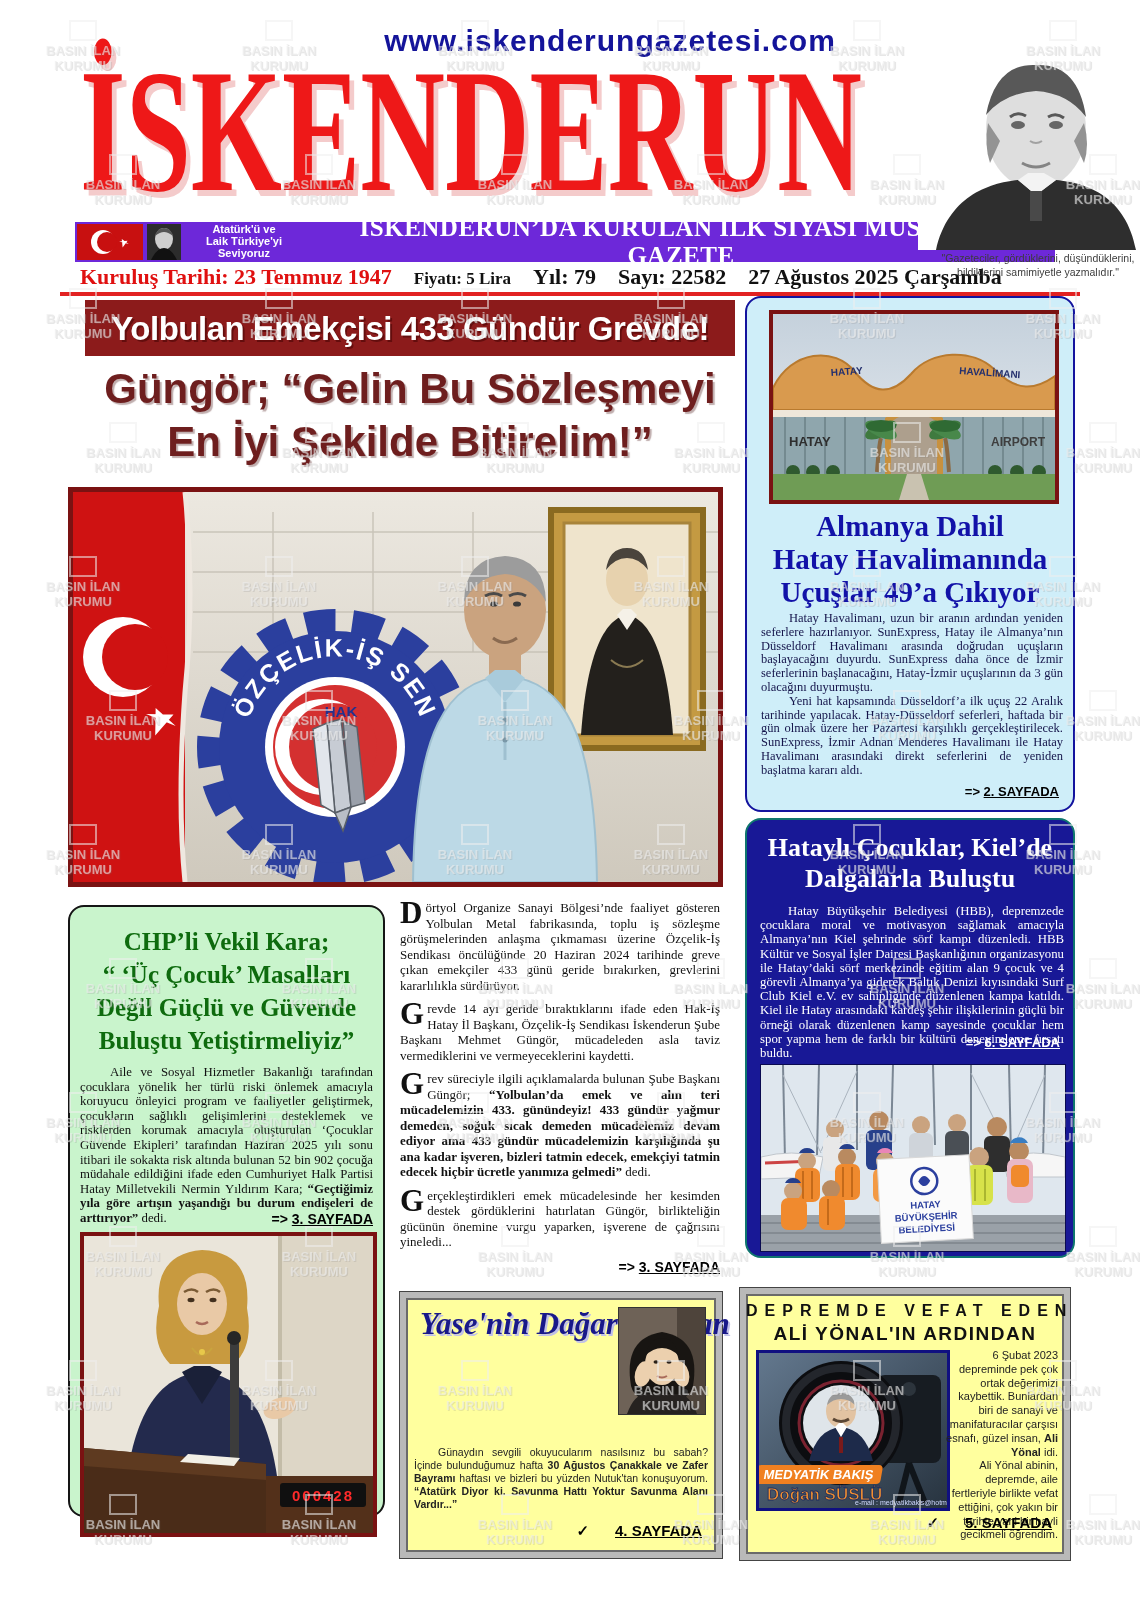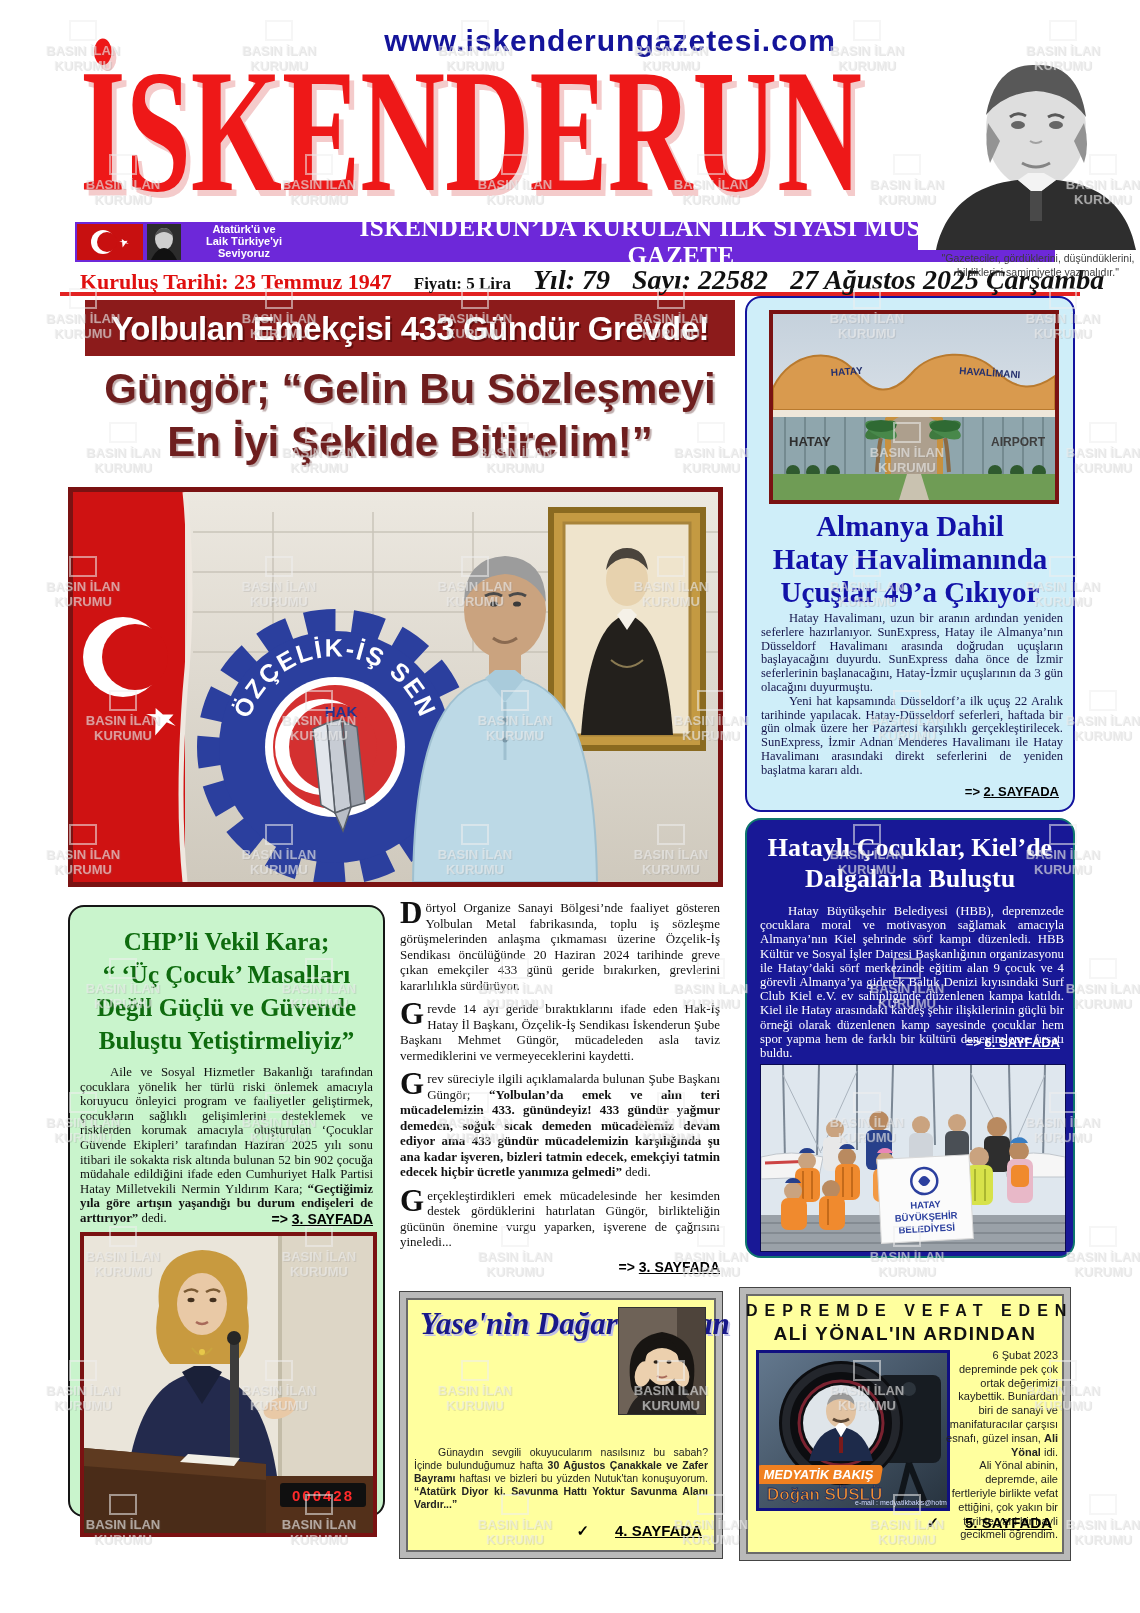--- a/index.html
+++ b/index.html
@@ -18,21 +18,21 @@
   .flagbox{display:flex;align-items:center;gap:4px;width:238px;height:40px;padding-left:2px;box-sizing:border-box;}
   .flagbox .txt{color:#fff;font-size:11px;line-height:1.08;font-weight:bold;text-align:center;
        font-family:"Liberation Sans",sans-serif;width:118px;}
   .slogan{flex:1;color:#fff;font-size:25px;font-weight:bold;text-align:center;letter-spacing:.5px;
        font-family:"Liberation Serif",serif;padding-right:6px;}
   .quote{left:940px;top:252px;width:196px;font-size:10.5px;line-height:1.3;color:#3c3c3c;text-align:center;
        font-family:"Liberation Sans",sans-serif;}
   .dateline{left:80px;top:264px;width:1000px;height:26px;display:flex;align-items:baseline;gap:22px;white-space:nowrap;}
   .founded{color:#e01010;font-size:22px;font-weight:bold;}
   .price{font-size:17px;font-weight:bold;}
-  .yr,.iss,.dt{font-size:28px;font-weight:bold;font-style:italic;}
+  .yr,.iss,.dt{font-size:22px;font-weight:bold;}
   .redrule{left:60px;top:292px;width:1020px;height:4px;background:#e22222;}
 
   
   .banner{left:85px;top:300px;width:650px;height:56px;background:var(--banner_bg,#8c1b1b);
       display:flex;align-items:center;justify-content:center;}
   .banner span{color:#fff;font-size:34px;font-weight:bold;font-family:"Liberation Sans",sans-serif;
       white-space:nowrap;transform:scaleX(.97);letter-spacing:-.5px;text-shadow:2px 2px 0 rgba(60,0,0,.5);}
   .leadhead{left:85px;top:362px;width:650px;text-align:center;color:var(--headline_maroon,#6e1e1e);
       font-family:"Liberation Sans",sans-serif;font-weight:bold;font-size:42px;line-height:1.27;
       text-shadow:2px 2px 1px rgba(150,120,120,.6);}

